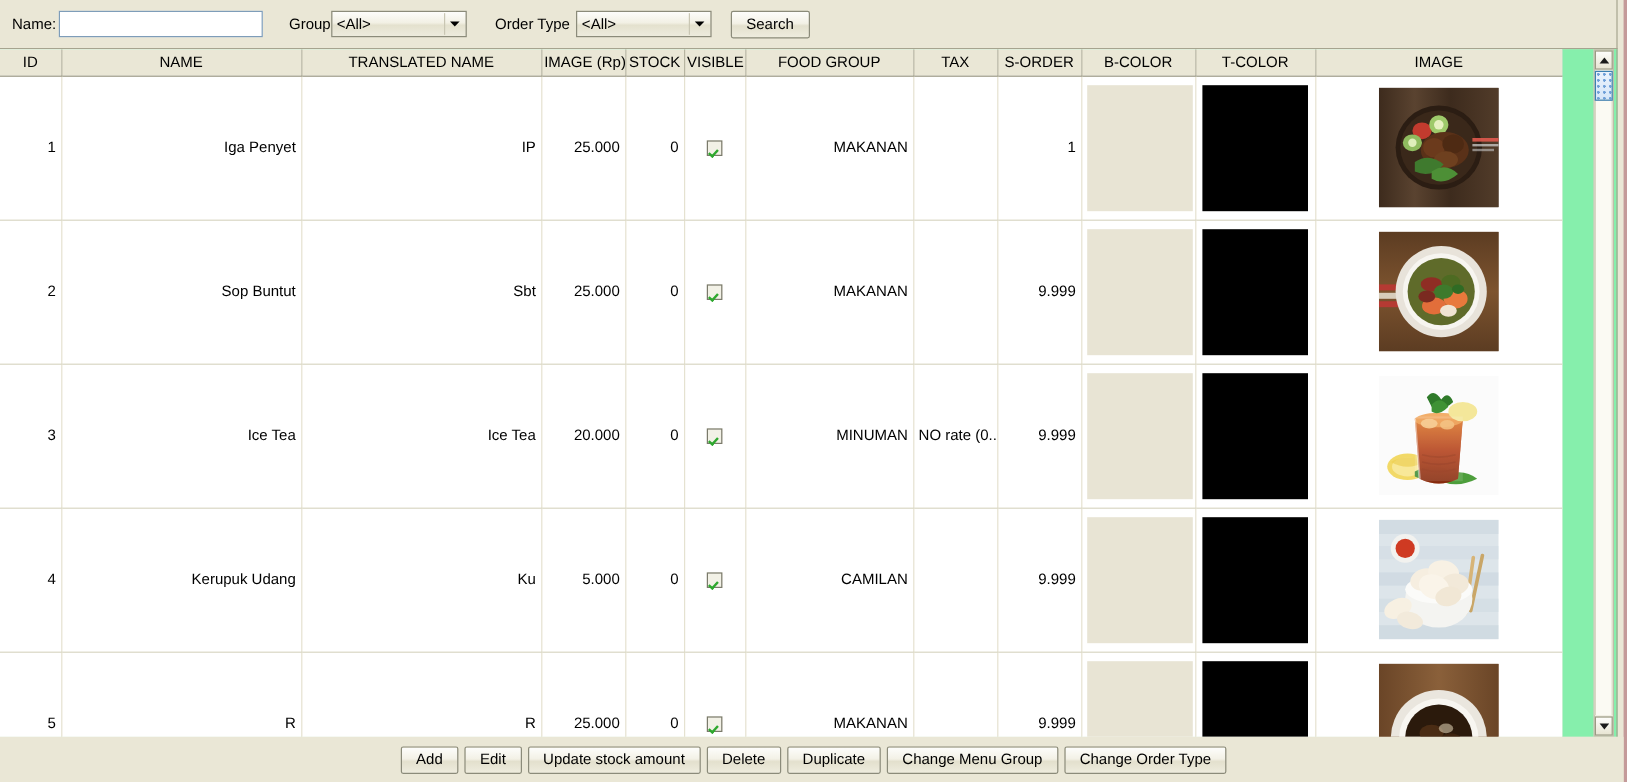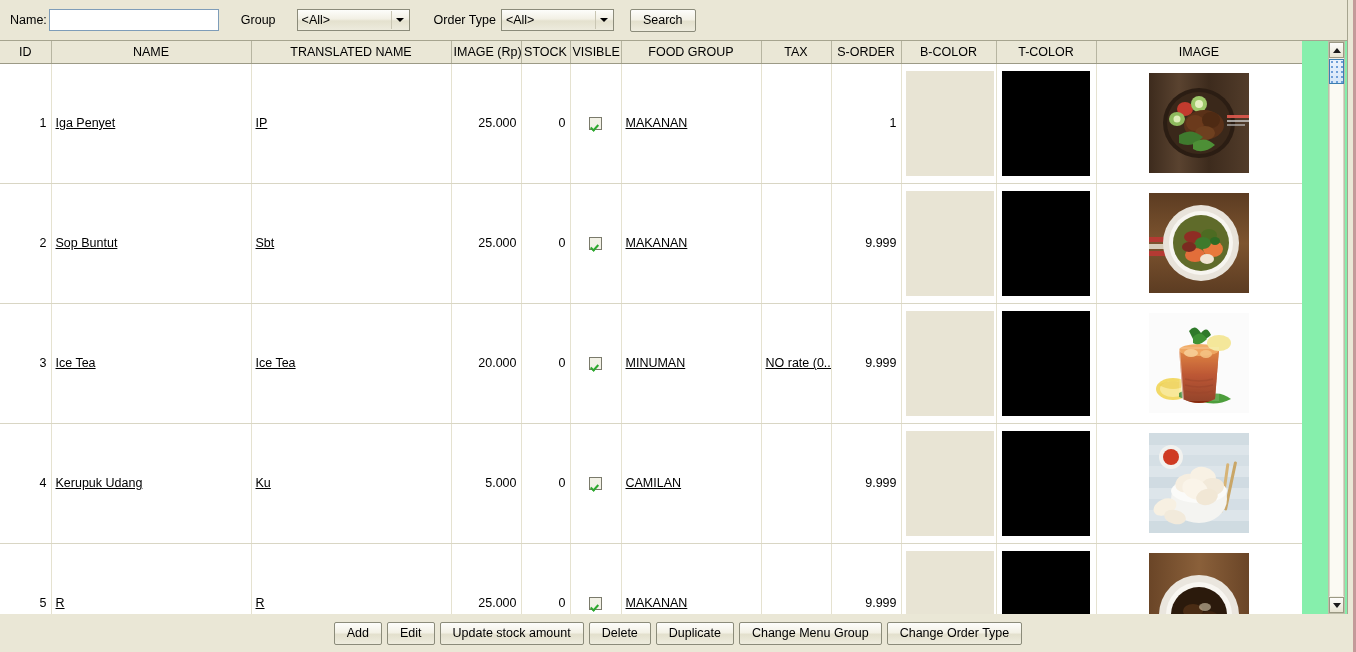--- a/index.html
+++ b/index.html
@@ -38,21 +38,21 @@
   .name-label { margin-right: 2px; }
   .name-input {
     width: 170px; height: 22px;
     border: 1px solid #7E9DB9;
     background: #FFFFFF;
     font-family: "Liberation Sans", sans-serif;
     font-size: 12px;
     padding: 0 3px;
     outline: none;
   }
-  .group-label { margin-left: 22px; margin-right: 21px; }
+  .group-label { margin-left: 22px; margin-right: 0; }
   .ordertype-label { margin-left: 24px; margin-right: 5px; }
   .combo {
     position: relative;
     width: 113px; height: 22px;
     border: 1px solid #8B8B7A;
     background: linear-gradient(to bottom, #FDFDFB 0%, #F2F0E4 45%, #E4E1CE 55%, #EDEBDD 100%);
     display: flex; align-items: center;
     padding-left: 4px;
     font-size: 12.5px;
     cursor: default;
@@ -119,21 +119,21 @@
     border-bottom: 1px solid #D9D6C4;
     font-size: 12.5px;
     padding: 0 4px;
     vertical-align: middle;
     overflow: hidden;
     white-space: nowrap;
     background: #fff;
   }
   td.num { text-align: right; }
   td.ctr { text-align: center; }
-  td.lft { text-align: left; text-decoration: underline; }
+  td.lft { text-align: right; }
 
   
   .chk {
     display: inline-block;
     width: 13px; height: 13px;
     border: 1px solid #7A7A6B;
     background: #F2F1E6;
     position: relative;
     vertical-align: middle;
   }

